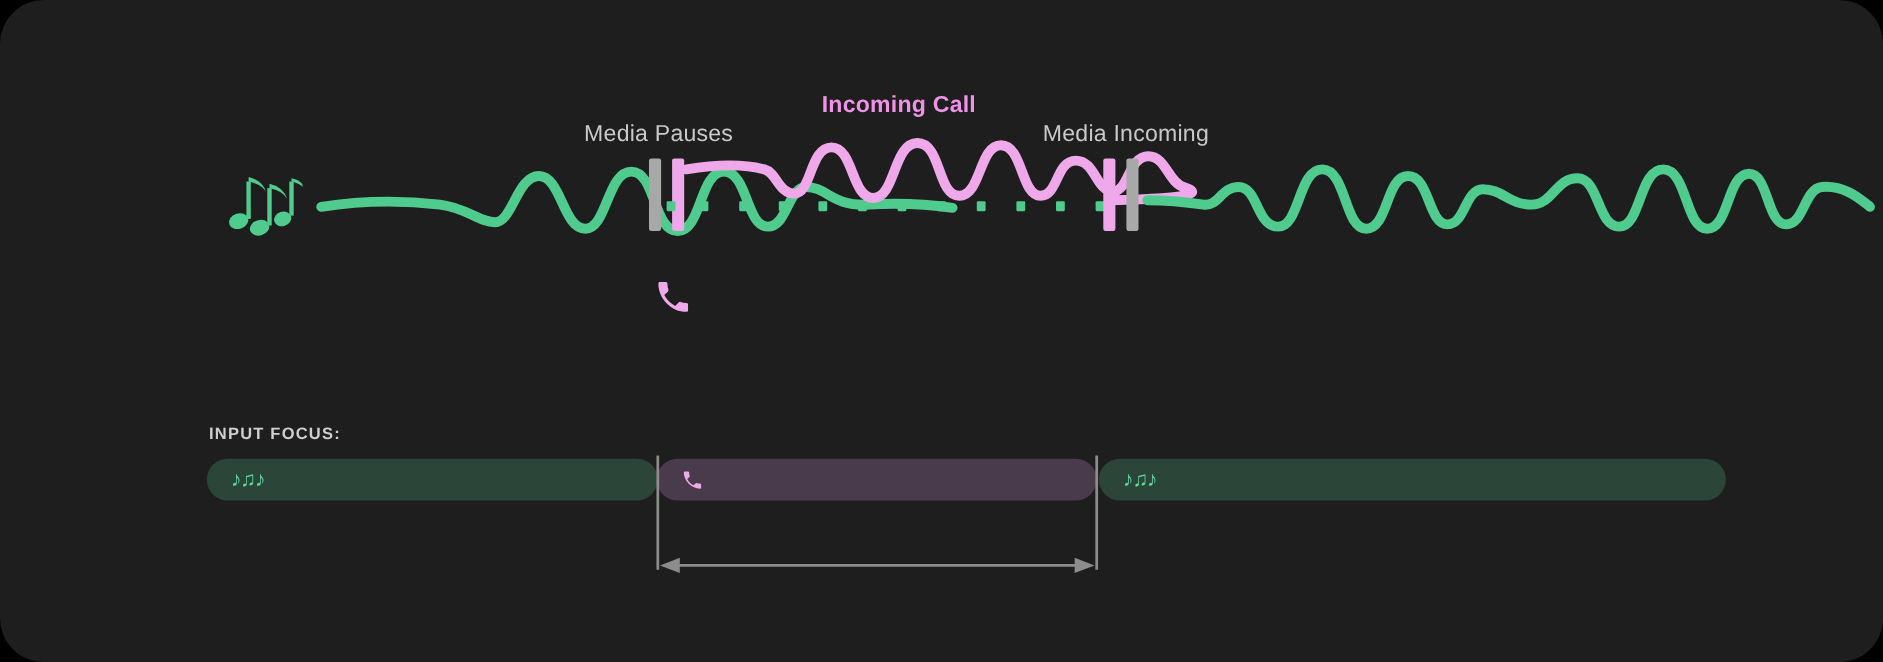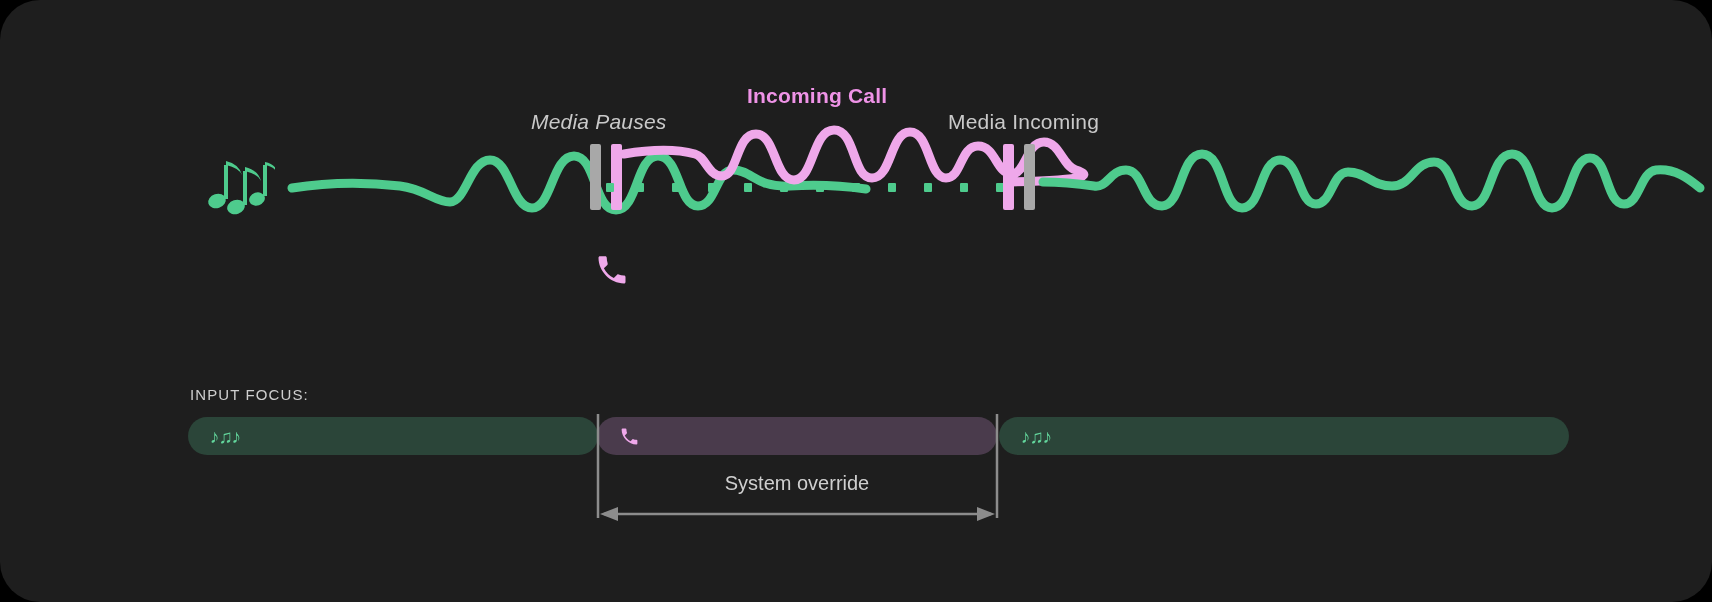--- a/index.html
+++ b/index.html
@@ -14,21 +14,21 @@
   #card{
     position:absolute;left:0;top:0;width:1712px;height:602px;
     background:#1e1e1e;border-radius:40px;overflow:hidden;
   }
 
   
   .lbl{
     position:absolute;white-space:nowrap;
     font-size:21px;letter-spacing:.2px;
   }
-  #lbl-pause{ left:531px; top:110px; color:#c9c9c9;font-style:italic; }
+  #lbl-pause{ left:531px; top:110px; color:#c9c9c9; }
   #lbl-resume{ left:948px; top:110px; color:#c9c9c9; }
   #lbl-call{ left:747px; top:84px; color:#ef93e7; font-weight:bold; font-size:21px;}
 
   
   #wave-wrap{position:absolute;left:0;top:120px;width:1712px;height:110px;}
 
   
   #notes-left{
     position:absolute;left:205px;top:155px;
     width:70px;height:60px;color:#4ecb8d;
@@ -36,21 +36,21 @@
   }
 
   
   #phone-call{
     position:absolute;left:594px;top:252px;width:36px;height:36px;color:#efa8ea;
   }
 
   
   #focus-label{
     position:absolute;left:190px;top:386px;
-    font-size:15px;font-weight:normal;letter-spacing:1.1px;color:#cfcfcf;
+    font-size:15px;font-weight:bold;letter-spacing:1.1px;color:#cfcfcf;
   }
   .track{
     position:absolute;top:417px;height:38px;border-radius:19px;
     display:flex;align-items:center;
   }
   .track .ic{margin-left:22px;display:flex;align-items:center;}
   #track-media-a{ left:188px;  width:410px; background:#2b4539; }
   #track-call{    left:597px;  width:400px; background:#4a3b4c; }
   #track-media-b{ left:999px;  width:570px; background:#2b4539; }
   .notes-mini{color:#63d79d;font-size:19px;letter-spacing:-1px;line-height:19px;}
@@ -188,16 +188,15 @@
 
     <div id="override-wrap">
       <svg width="1712" height="125" viewBox="0 0 1712 125">
         <line x1="598" y1="14" x2="598" y2="118" stroke="#8c8c8c" stroke-width="2.5"></line>
         <line x1="997" y1="14" x2="997" y2="118" stroke="#8c8c8c" stroke-width="2.5"></line>
         <line x1="604" y1="114" x2="991" y2="114" stroke="#8c8c8c" stroke-width="2.5"></line>
         <polygon points="600,114 618,107 618,121" fill="#8c8c8c"></polygon>
         <polygon points="995,114 977,107 977,121" fill="#8c8c8c"></polygon>
       </svg>
     </div>
-    <div id="override-text">System override</div>
 
   </div>
 </div>
 
 </body></html>

